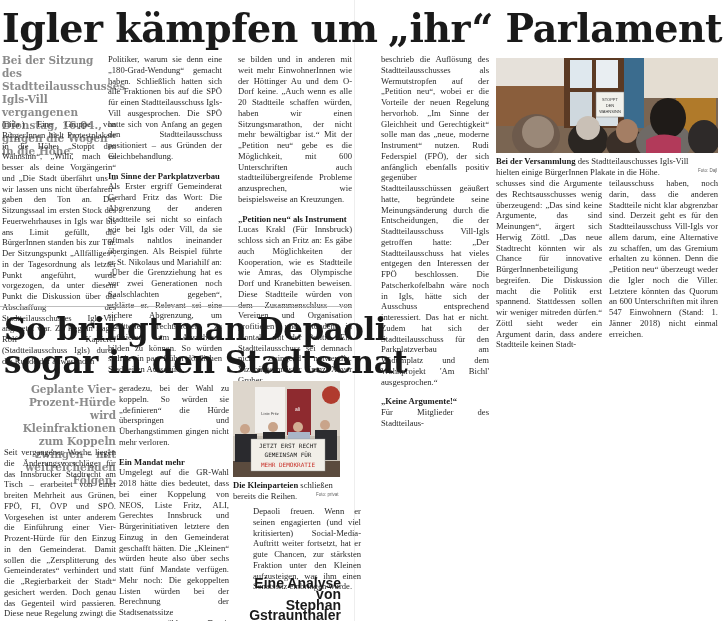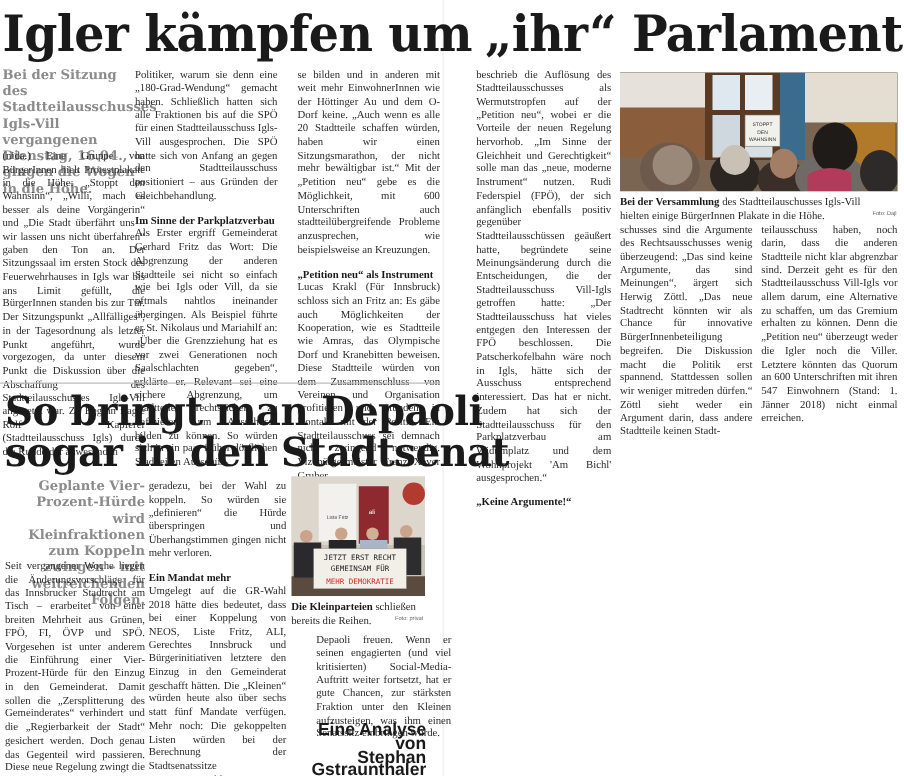--- a/index.html
+++ b/index.html
@@ -49,20 +49,21 @@
 
 <div class="abs col" style="left:238px; top:54px; width:114px;">
   <p>se bilden und in anderen mit weit mehr EinwohnerInnen wie der Höttinger Au und dem O-Dorf keine. „Auch wenn es alle 20 Stadtteile schaffen würden, haben wir einen Sitzungsmarathon, der nicht mehr bewältigbar ist.“ Mit der „Petition neu“ gebe es die Möglichkeit, mit 600 Unterschriften auch stadtteilübergreifende Probleme anzusprechen, wie beispielsweise an Kreuzungen.</p>
   <p class="sub">„Petition neu“ als Instrument</p>
   <p>Lucas Krakl (Für Innsbruck) schloss sich an Fritz an: Es gäbe auch Möglichkeiten der Kooperation, wie es Stadtteile wie Amras, das Olympische Dorf und Kranebitten beweisen. Diese Stadtteile würden von dem Zusammenschluss von Vereinen und Organisation profitieren und stünden in Kontakt mit der Politik. Ein Stadtteilausschuss sei demnach nicht zwingend notwendig. Vizebürgermeister Franz Xaver Gruber</p>
 </div>
 
 <div class="abs col" style="left:381px; top:54px; width:108px;">
   <p>beschrieb die Auflösung des Stadtteilausschusses als Wermutstropfen auf der „Petition neu“, wobei er die Vorteile der neuen Regelung hervorhob. „Im Sinne der Gleichheit und Gerechtigkeit“ solle man das „neue, moderne Instrument“ nutzen. Rudi Federspiel (FPÖ), der sich anfänglich ebenfalls positiv gegenüber Stadtteilausschüssen geäußert hatte, begründete seine Meinungsänderung durch die Entscheidungen, die der Stadtteilausschuss Vill-Igls getroffen hatte: „Der Stadtteilausschuss hat vieles entgegen den Interessen der FPÖ beschlossen. Die Patscherkofelbahn wäre noch in Igls, hätte sich der Ausschuss entsprechend interessiert. Das hat er nicht. Zudem hat sich der Stadtteilausschuss für den Parkplatzverbau am Widumplatz und dem Wohnprojekt 'Am Bichl' ausgesprochen.“</p>
   <p class="sub">„Keine Argumente!“</p>
+  <p>Für Mitglieder des Stadtteilaus-</p>
 </div>
 
 <div class="abs photo" style="left:496px; top:58px; width:222px; height:95px; background:#6b5a4a;">
   <svg width="222" height="95" viewBox="0 0 222 95">
     <rect x="0" y="0" width="222" height="95" fill="#7a6552"></rect>
     <rect x="0" y="0" width="68" height="30" fill="#e6e1da"></rect>
     <rect x="0" y="28" width="68" height="40" fill="#8a5e3c"></rect>
     <rect x="68" y="0" width="60" height="70" fill="#5b3a24"></rect>
     <rect x="74" y="2" width="22" height="28" fill="#dfe8ee"></rect>
     <rect x="100" y="2" width="22" height="28" fill="#e9eef2"></rect>

